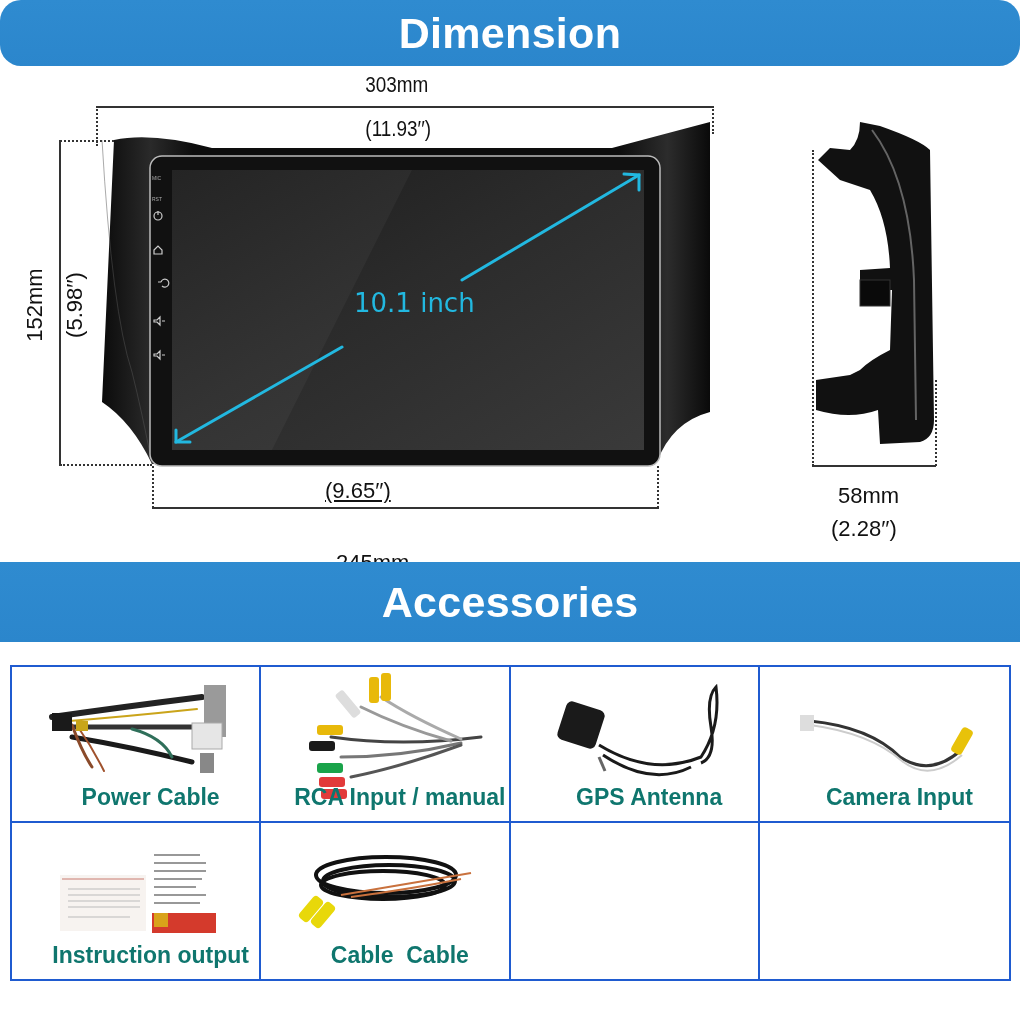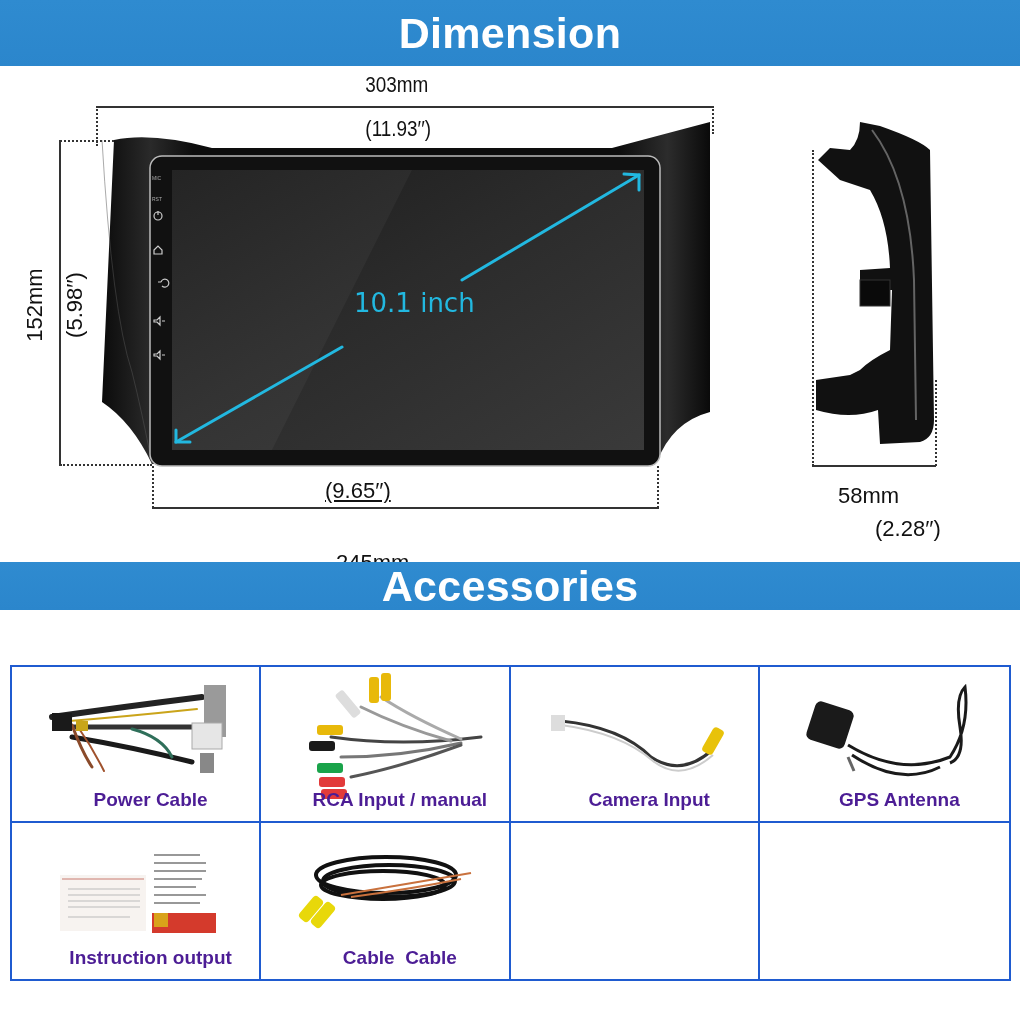--- a/index.html
+++ b/index.html
@@ -8,22 +8,22 @@
 
   .banner {
     position: absolute; left: 0; width: 1020px;
     background: linear-gradient(180deg, #2f8bd0 0%, #2b86cc 100%);
     display: flex; align-items: center; justify-content: center;
   }
   .banner span {
     color: #ffffff; font-weight: bold; font-size: 43px; letter-spacing: 0.3px;
     font-family: "Liberation Sans", sans-serif;
   }
-  #banner-dimension { top: 0; height: 66px; }
-  #banner-accessories { top: 562px; height: 48px; }
+  #banner-dimension { top: 0; height: 66px; border-radius: 21px; }
+  #banner-accessories { top: 562px; height: 80px; }
 
   .dim-text { position: absolute; font-size: 22px; color: #111; font-family: "Liberation Sans", sans-serif; white-space: nowrap; }
   .dim-text.narrow { transform: scaleX(0.86); transform-origin: center; }
 
   .hline { position: absolute; height: 2px; background: #333; }
   .vdash { position: absolute; width: 0; border-left: 2px dotted #333; }
   .hdash { position: absolute; height: 0; border-top: 2px dotted #333; }
   .vline { position: absolute; width: 2px; background: #333; }
 
   .vert-label { position: absolute; font-size: 22px; transform: rotate(-90deg); transform-origin: center; white-space: nowrap; font-family: "Liberation Sans", sans-serif; }
@@ -38,21 +38,21 @@
     display: grid; grid-template-columns: repeat(4, 1fr); grid-template-rows: 1fr 1fr;
   }
   .cell {
     border-right: 2px solid #1f5bd0; border-bottom: 2px solid #1f5bd0;
     position: relative; display: flex; flex-direction: column; align-items: center; justify-content: flex-end;
     padding-bottom: 10px;
   }
   .cell:nth-child(4n) { border-right: none; }
   .cell:nth-child(n+5) { border-bottom: none; }
   .cell svg { position: absolute; left: 0; top: 0; }
-  .cell-label { color: #4c1d95; font-weight: bold; font-size: 19px; font-family: "Liberation Sans", sans-serif; position: relative; z-index: 2; white-space: pre; margin-left: 30px; }
+  .cell-label { color: #0f766e; font-weight: bold; font-size: 23px; font-family: "Liberation Sans", sans-serif; position: relative; z-index: 2; white-space: pre; margin-left: 30px; }
 </style>
 </head>
 <body>
 
 <div class="banner" id="banner-dimension">
   <span>Dimension</span>
 </div>
 
 <div class="dim-text narrow" style="left:360px; top:72px;">303mm</div>
 <div class="hline" style="left:96px; top:106px; width:618px;"></div>
@@ -120,21 +120,21 @@
 <svg style="position:absolute; left:810px; top:120px;" width="130" height="350" viewBox="0 0 130 350">
   <path d="M50 2 L70 6 Q110 20 120 30 L124 300 Q124 318 110 322 L70 324 L68 290 Q40 300 6 290 L6 260 L40 255 L50 250 Q60 240 80 230 L82 170 L50 170 L50 150 L80 148 Q78 100 60 70 L30 60 L8 40 L20 28 L40 30 Q50 20 50 2 Z" fill="#111"></path>
   <path d="M62 10 Q100 60 104 160 L106 300" stroke="#888" stroke-width="2" fill="none" opacity="0.7"></path>
   <rect x="50" y="160" width="30" height="26" fill="#0a0a0a" stroke="#333"></rect>
   <rect x="8" y="240" width="20" height="14" fill="#fff" opacity="0.2"></rect>
 </svg>
 <div class="vdash" style="left:812px; top:150px; height:316px;"></div>
 <div class="vdash" style="left:935px; top:380px; height:86px;"></div>
 <div class="hline" style="left:812px; top:465px; width:124px;"></div>
 <div class="dim-text" style="left:838px; top:483px;">58mm</div>
-<div class="dim-text" style="left:831px; top:516px;margin-left:44px;">(2.28′′)</div>
+<div class="dim-text" style="left:831px; top:516px;">(2.28′′)</div>
 
 <div class="banner" id="banner-accessories">
   <span>Accessories</span>
 </div>
 
 <div id="acc-table">
 
   <div class="cell">
     <svg width="248" height="156" viewBox="0 0 248 156">
       <g stroke-linecap="round" fill="none">
@@ -172,38 +172,38 @@
       <rect x="56" y="96" width="26" height="10" rx="3" fill="#1aa34a"></rect>
       <rect x="58" y="110" width="26" height="10" rx="3" fill="#e23a3a"></rect>
       <rect x="60" y="122" width="26" height="10" rx="3" fill="#e23a3a"></rect>
     </svg>
     <span class="cell-label">RCA Input / manual</span>
   </div>
 
 
   <div class="cell">
     <svg width="248" height="156" viewBox="0 0 248 156">
+      <rect x="50" y="38" width="40" height="40" rx="6" fill="#1a1a1a" transform="rotate(18 70 58)"></rect>
+      <g stroke="#1a1a1a" stroke-width="3" fill="none">
+        <path d="M88 78 Q140 110 190 90 Q210 60 205 20 Q195 30 200 60 Q205 90 190 96"></path>
+        <path d="M92 88 Q140 120 180 100"></path>
+      </g>
+      <line x1="88" y1="90" x2="94" y2="104" stroke="#666" stroke-width="3"></line>
+    </svg>
+    <span class="cell-label">GPS Antenna</span>
+  </div>
+
+  <div class="cell">
+    <svg width="248" height="156" viewBox="0 0 248 156">
       <path d="M50 54 Q110 60 140 90 Q170 110 200 84" stroke="#333" stroke-width="3" fill="none"></path>
       <path d="M50 58 Q110 66 142 94 Q170 116 202 88" stroke="#ccc" stroke-width="2" fill="none"></path>
       <rect x="40" y="48" width="14" height="16" fill="#ddd"></rect>
       <rect x="196" y="60" width="12" height="28" rx="4" fill="#e8c20a" transform="rotate(30 202 74)"></rect>
     </svg>
     <span class="cell-label">Camera Input</span>
-  </div>
-
-  <div class="cell">
-    <svg width="248" height="156" viewBox="0 0 248 156">
-      <rect x="50" y="38" width="40" height="40" rx="6" fill="#1a1a1a" transform="rotate(18 70 58)"></rect>
-      <g stroke="#1a1a1a" stroke-width="3" fill="none">
-        <path d="M88 78 Q140 110 190 90 Q210 60 205 20 Q195 30 200 60 Q205 90 190 96"></path>
-        <path d="M92 88 Q140 120 180 100"></path>
-      </g>
-      <line x1="88" y1="90" x2="94" y2="104" stroke="#666" stroke-width="3"></line>
-    </svg>
-    <span class="cell-label">GPS Antenna</span>
   </div>
 
   <div class="cell">
     <svg width="248" height="156" viewBox="0 0 248 156">
       <rect x="48" y="52" width="86" height="56" fill="#f7f3f0"></rect>
       <line x1="50" y1="56" x2="132" y2="56" stroke="#c97a70" stroke-width="1"></line>
       <g stroke="#bbb" stroke-width="1">
         <line x1="56" y1="66" x2="128" y2="66"></line>
           <line x1="56" y1="72" x2="128" y2="72"></line>
         <line x1="56" y1="78" x2="128" y2="78"></line>

